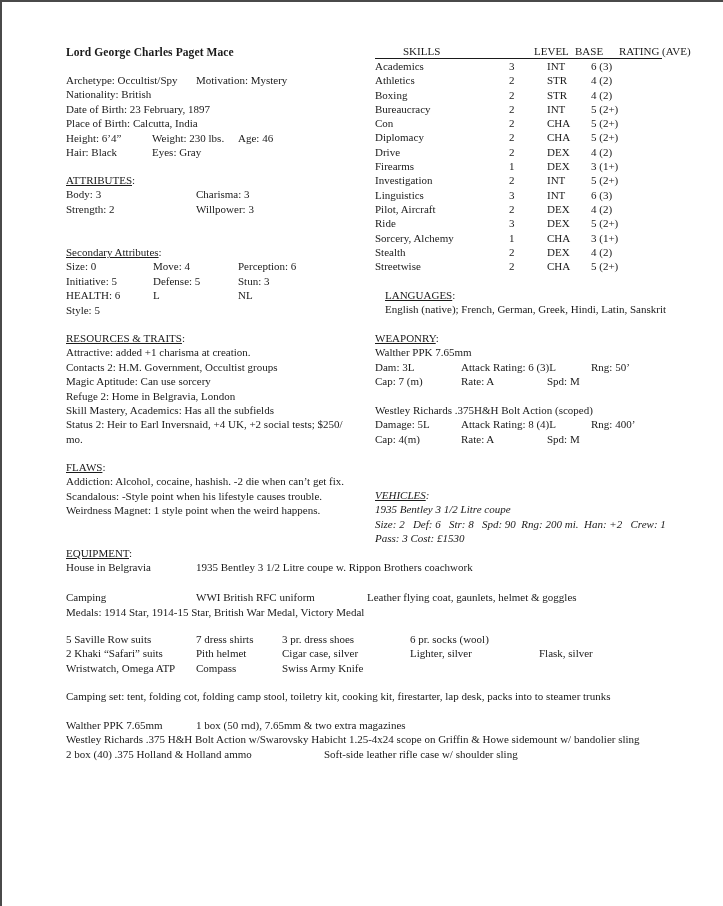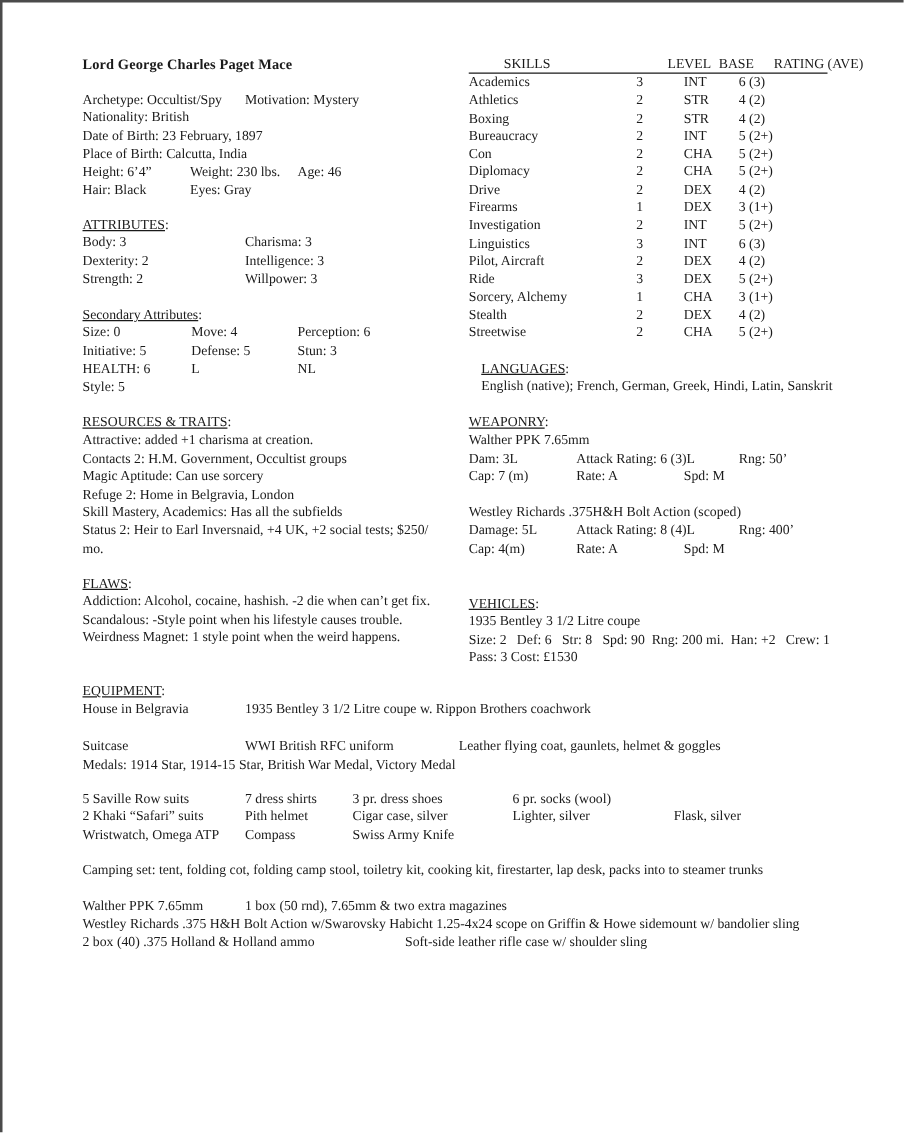--- a/index.html
+++ b/index.html
@@ -61,24 +61,20 @@
 
 <div class="abs" style="left:66px; top:173px; width:300px;">
   <div class="row">
       <span style="left:0"><span class="u">ATTRIBUTES</span>:</span>
     </div>
   <div class="row">
     <span style="left:0">Body: 3</span>
     <span style="left:130px">Charisma: 3</span>
   </div>
   <div class="row">
-    <span style="left:0">Dexterity: 2</span>
-    <span style="left:130px">Intelligence: 3</span>
-  </div>
-  <div class="row">
     <span style="left:0">Strength: 2</span>
     <span style="left:130px">Willpower: 3</span>
   </div>
 </div>
 
 <div class="abs" style="left:66px; top:245px; width:300px;">
   <div class="row">
       <span style="left:0"><span class="u">Secondary Attributes</span>:</span>
     </div>
   <div class="row">
@@ -243,36 +239,36 @@
     <span style="left:86px">Attack Rating: 8 (4)L</span>
     <span style="left:216px">Rng: 400’</span>
   </div>
   <div class="row">
     <span style="left:0">Cap: 4(m)</span>
     <span style="left:86px">Rate: A</span>
     <span style="left:172px">Spd: M</span>
   </div>
 </div>
 
-<div class="abs" style="left:375px; top:476px; width:300px;">
+<div class="abs" style="left:375px; top:488px; width:300px;font-style:italic;">
   <div class="line"><span class="u">VEHICLES</span>:</div>
   <div class="line">1935 Bentley 3 1/2 Litre coupe</div>
   <div class="line" style="white-space:pre;">Size: 2   Def: 6   Str: 8   Spd: 90  Rng: 200 mi.  Han: +2   Crew: 1</div>
   <div class="line">Pass: 3 Cost: £1530</div>
 </div>
 
 <div class="abs" style="left:66px; top:546px; width:620px;">
   <div class="line"><span class="u">EQUIPMENT</span>:</div>
   <div class="row">
     <span style="left:0">House in Belgravia</span>
     <span style="left:130px">1935 Bentley 3 1/2 Litre coupe w. Rippon Brothers coachwork</span>
   </div>
   <div class="line"></div>
   <div class="row" style="margin-top:1px;">
-    <span style="left:0">Suitcase</span>
+    <span style="left:0">Camping</span>
     <span style="left:130px">WWI British RFC uniform</span>
     <span style="left:301px">Leather flying coat, gaunlets, helmet &amp; goggles</span>
   </div>
   <div class="row">
     <span style="left:0">Medals: 1914 Star, 1914-15 Star, British War Medal, Victory Medal</span>
   </div>
 </div>
 
 <div class="abs" style="left:66px; top:632px; width:620px;">
   <div class="row">

